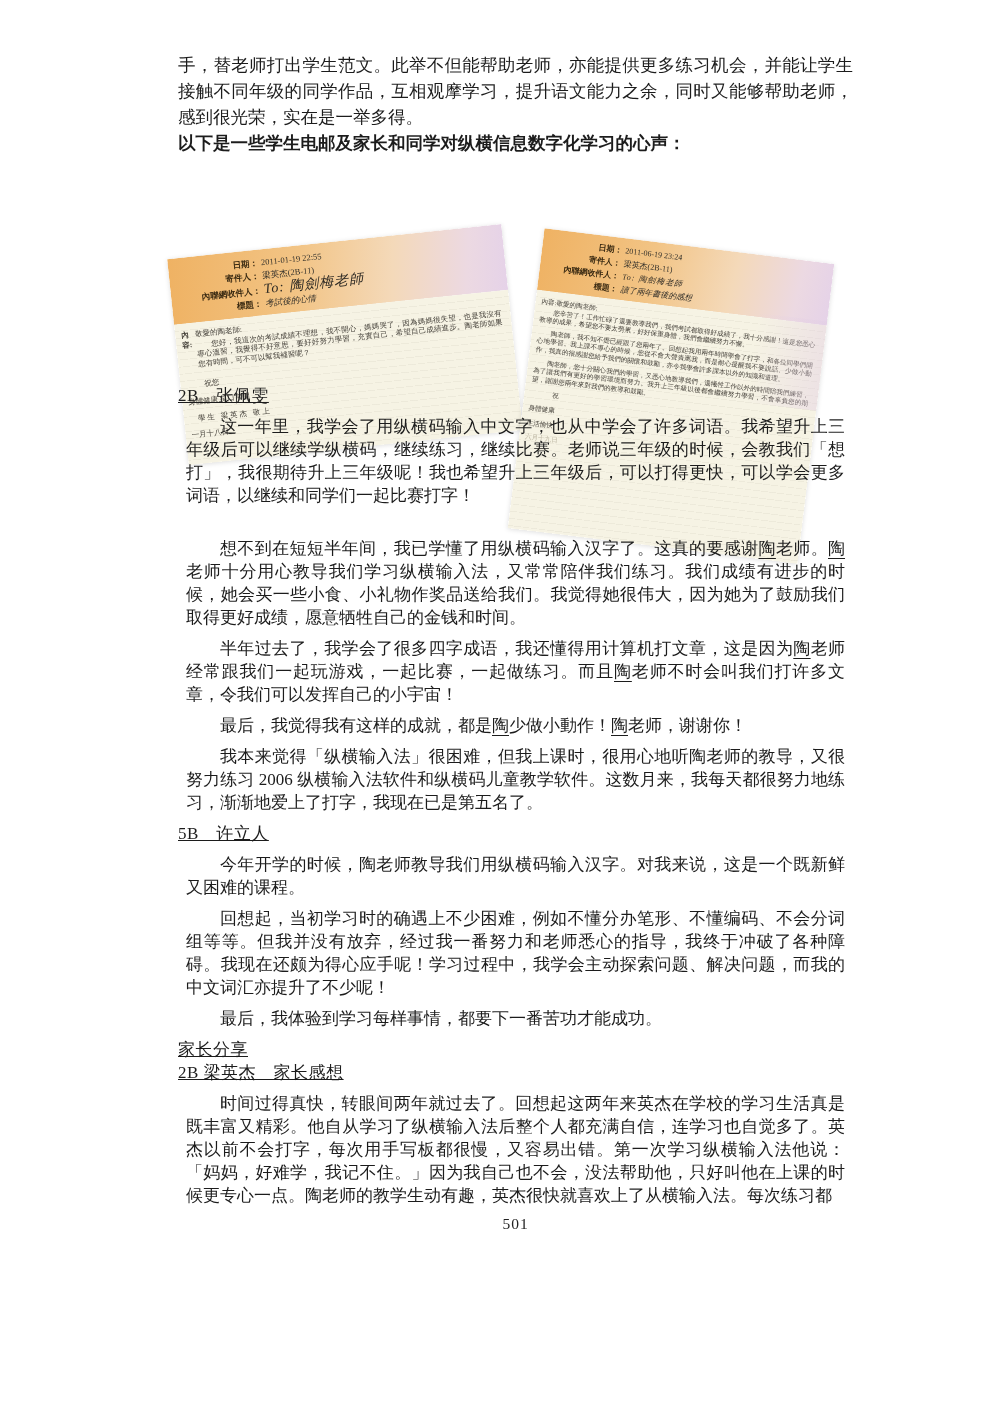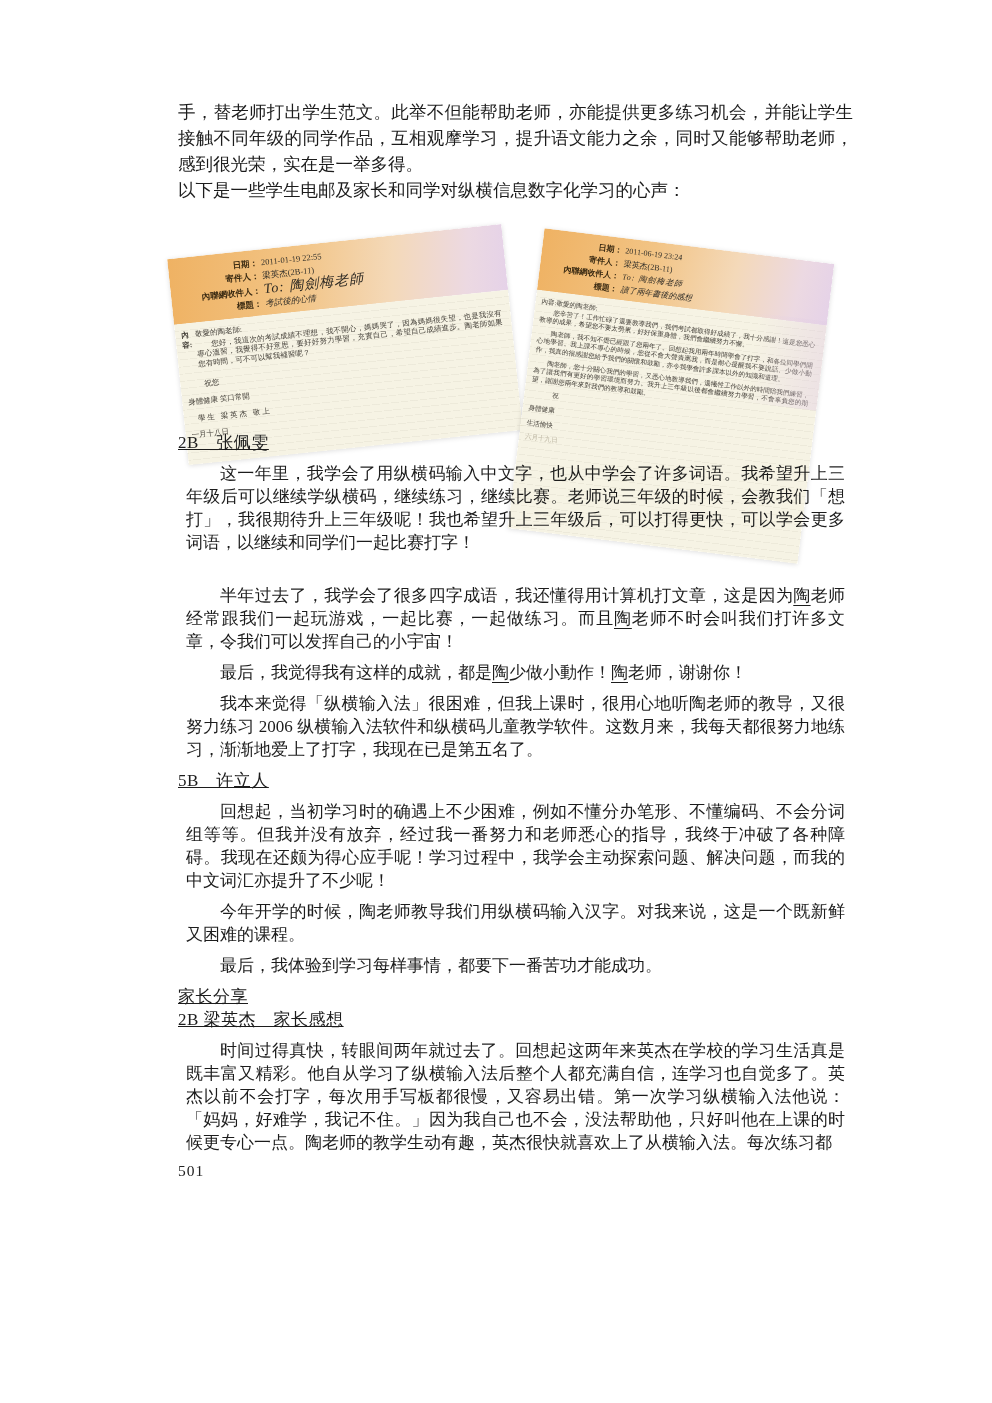--- a/index.html
+++ b/index.html
@@ -7,32 +7,32 @@
     position:relative;
     width:992px;height:1403px;
     background:#ffffff;
     overflow:hidden;
     font-family:"Liberation Serif","DejaVu Serif",serif;
     color:#1c1c1c;
   }
   
   .content{
     position:relative;z-index:2;
-    padding:99px 139px 0 178px;
+    padding:52px 139px 0 178px;
     font-size:17px;
   }
   .intro{margin:0;line-height:26px;font-size:17.5px;text-align:justify;}
-  .lead{margin:0;line-height:26px;font-size:17.5px;}
+  .lead{margin:0;line-height:26px;font-size:17.5px;font-weight:bold;}
   .email-spacer{height:228px;}
   .sec-h{line-height:23px;letter-spacing:.5px;text-decoration:underline;}
   .sec-p{margin:8px;line-height:23px;text-indent:2em;text-align:justify;}
   .sec-gap{height:14px;}
   .u{text-decoration:underline;text-underline-offset:4px;text-decoration-thickness:1px;}
   .pageno{
-    margin-top:8px;font-size:15.5px;color:#222;
+    margin-top:8px;text-align:center;font-size:15.5px;color:#222;
     font-family:"Liberation Serif","DejaVu Serif",serif;letter-spacing:1px;
   }
   
   .email{
     position:absolute;z-index:1;
     box-shadow:0 1px 5px rgba(0,0,0,.13);
     overflow:hidden;
   }
   .email-a{left:177px;top:241px;width:336px;height:207px;transform:rotate(-6deg);}
   .email-b{left:525px;top:245px;width:292px;height:302px;transform:rotate(7deg);}
@@ -149,26 +149,27 @@
   </div>
 
   <div class="content">
     <p class="intro">手，替老师打出学生范文。此举不但能帮助老师，亦能提供更多练习机会，并能让学生接触不同年级的同学作品，互相观摩学习，提升语文能力之余，同时又能够帮助老师，感到很光荣，实在是一举多得。</p>
     <p class="lead">以下是一些学生电邮及家长和同学对纵横信息数字化学习的心声：</p>
     <div class="email-spacer"></div>
     <div id="sections">
         <div class="sec-h">2B　张佩雯</div>
         <p class="sec-p"><span>这一年里，我学会了用纵横码输入中文字，也从中学会了许多词语。我希望升上三年级后可以继续学纵横码，继续练习，继续比赛。老师说三年级的时候，会教我们「想打」，我很期待升上三年级呢！我也希望升上三年级后，可以打得更快，可以学会更多词语，以继续和同学们一起比赛打字！</span></p>
         <div class="sec-gap"></div>
+        <p class="sec-p"><span>想不到在短短半年间，我已学懂了用纵横码输入汉字了。这真的要感谢</span><span class="u">陶</span><span>老师。</span><span class="u">陶</span><span>老师十分用心教导我们学习纵横输入法，又常常陪伴我们练习。我们成绩有进步的时候，她会买一些小食、小礼物作奖品送给我们。我觉得她很伟大，因为她为了鼓励我们取得更好成绩，愿意牺牲自己的金钱和时间。</span></p>
         <p class="sec-p"><span>半年过去了，我学会了很多四字成语，我还懂得用计算机打文章，这是因为</span><span class="u">陶</span><span>老师经常跟我们一起玩游戏，一起比赛，一起做练习。而且</span><span class="u">陶</span><span>老师不时会叫我们打许多文章，令我们可以发挥自己的小宇宙！</span></p>
         <p class="sec-p"><span>最后，我觉得我有这样的成就，都是</span><span class="u">陶</span><span>少做小動作！</span><span class="u">陶</span><span>老师，谢谢你！</span></p>
         <p class="sec-p"><span>我本来觉得「纵横输入法」很困难，但我上课时，很用心地听陶老师的教导，又很努力练习 2006 纵横输入法软件和纵横码儿童教学软件。这数月来，我每天都很努力地练习，渐渐地爱上了打字，我现在已是第五名了。</span></p>
         <div class="sec-h">5B　许立人</div>
+        <p class="sec-p"><span>今年开学的时候，陶老师教导我们用纵横码输入汉字。对我来说，这是一个既新鲜又困难的课程。</span></p>
         <p class="sec-p"><span>回想起，当初学习时的确遇上不少困难，例如不懂分办笔形、不懂编码、不会分词组等等。但我并没有放弃，经过我一番努力和老师悉心的指导，我终于冲破了各种障碍。我现在还颇为得心应手呢！学习过程中，我学会主动探索问题、解决问题，而我的中文词汇亦提升了不少呢！</span></p>
-        <p class="sec-p"><span>今年开学的时候，陶老师教导我们用纵横码输入汉字。对我来说，这是一个既新鲜又困难的课程。</span></p>
         <p class="sec-p"><span>最后，我体验到学习每样事情，都要下一番苦功才能成功。</span></p>
         <div class="sec-h">家长分享</div>
         <div class="sec-h">2B 梁英杰　家长感想</div>
         <p class="sec-p"><span>时间过得真快，转眼间两年就过去了。回想起这两年来英杰在学校的学习生活真是既丰富又精彩。他自从学习了纵横输入法后整个人都充满自信，连学习也自觉多了。英杰以前不会打字，每次用手写板都很慢，又容易出错。第一次学习纵横输入法他说：「妈妈，好难学，我记不住。」因为我自己也不会，没法帮助他，只好叫他在上课的时候更专心一点。陶老师的教学生动有趣，英杰很快就喜欢上了从横输入法。每次练习都</span></p>
       </div>
     <div class="pageno">501</div>
   </div>
 
 </div>
 

